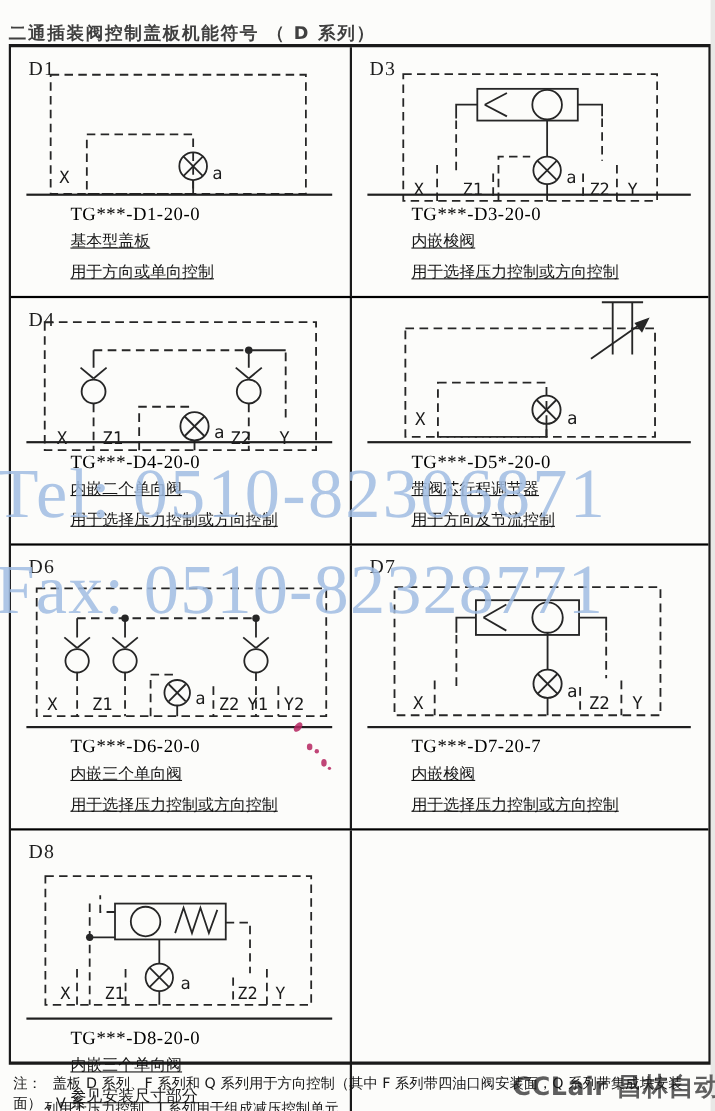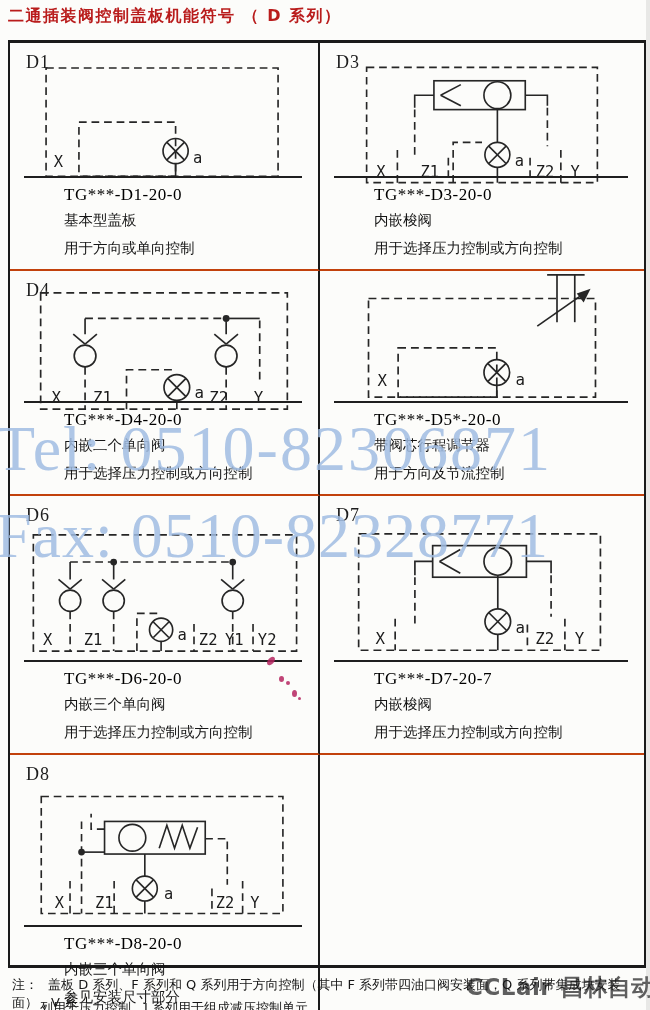--- a/index.html
+++ b/index.html
@@ -3,48 +3,48 @@
 <meta charset="utf-8">
 <style>
   html,body{margin:0;padding:0;}
   body{
     width:650px;height:1010px;position:relative;overflow:hidden;
     background:#fcfcfa;
     font-family:"DejaVu Sans",sans-serif;
     color:#1c1c1c;
   }
   .page-title{
-    position:absolute;top:6px;left:8px;
-    font-size:16px;font-weight:bold;letter-spacing:1.5px;color:#b91c1c;
+    position:absolute;top:20px;left:8px;
+    font-size:16px;font-weight:bold;letter-spacing:1.5px;color:#404040;
   }
   .sym-table{
     position:absolute;top:40px;left:8px;width:638px;height:928px;
     box-sizing:border-box;border:3px solid #1a1a1a;border-left-width:2px;border-right-width:2px;
     display:grid;grid-template-columns:310px 1fr;grid-template-rows:228px 225px 259px auto;
     background:transparent;
   }
   .cell{
-    position:relative;border-right:2px solid #1a1a1a;border-bottom:2px solid #c2410c;
+    position:relative;border-right:2px solid #1a1a1a;border-bottom:2px solid #000000;
     display:flex;flex-direction:column;box-sizing:border-box;
   }
   .cell.col2{border-right:none;}
   .cell.row4{border-bottom:none;}
   .cell-id{
     margin:9px 0 0 16px;font-family:"Liberation Serif",serif;
     font-size:18px;color:#1d1d1d;letter-spacing:1px;
   }
   .diagram{flex:1;display:flex;align-items:center;justify-content:center;min-height:0;}
   .diagram svg{display:block;}
   .sep{border-top:2px solid #1f1f1f;margin:0 16px 0 14px;}
   .txt{padding:7px 4px 8px 54px;}
   .code{
     font-family:"Liberation Serif",serif;font-size:17px;
     letter-spacing:0.5px;color:#000000;white-space:nowrap;
   }
-  .desc{font-size:14.5px;line-height:1.72;color:#161616;margin-top:3px;}
+  .desc{font-size:14.5px;line-height:1.72;color:#161616;margin-top:3px;text-decoration:underline;}
   
   .st{stroke:#262626;stroke-width:1.7;fill:none;}
   .dash{stroke:#262626;stroke-width:1.7;fill:none;stroke-dasharray:8 5;}
   .dot{fill:#262626;stroke:none;}
   svg text{fill:#1b1b1b;font-family:"DejaVu Sans Mono",monospace;font-size:16px;}
   
   .wm{
     position:absolute;white-space:nowrap;pointer-events:none;
     font-family:"Liberation Serif",serif;color:rgba(160,188,226,0.85);
   }

